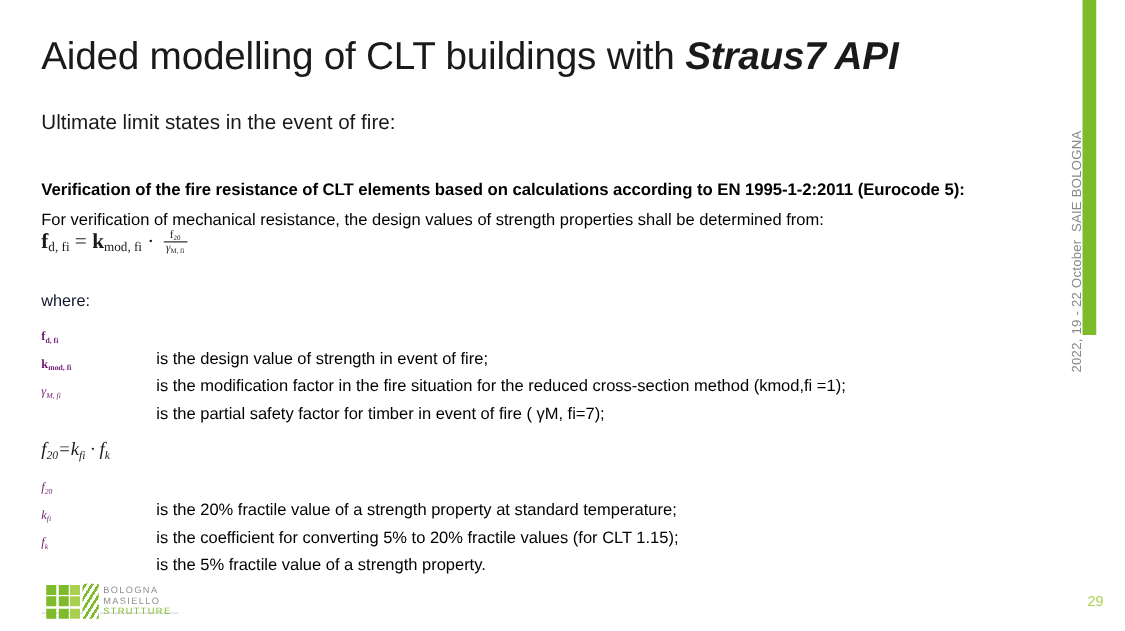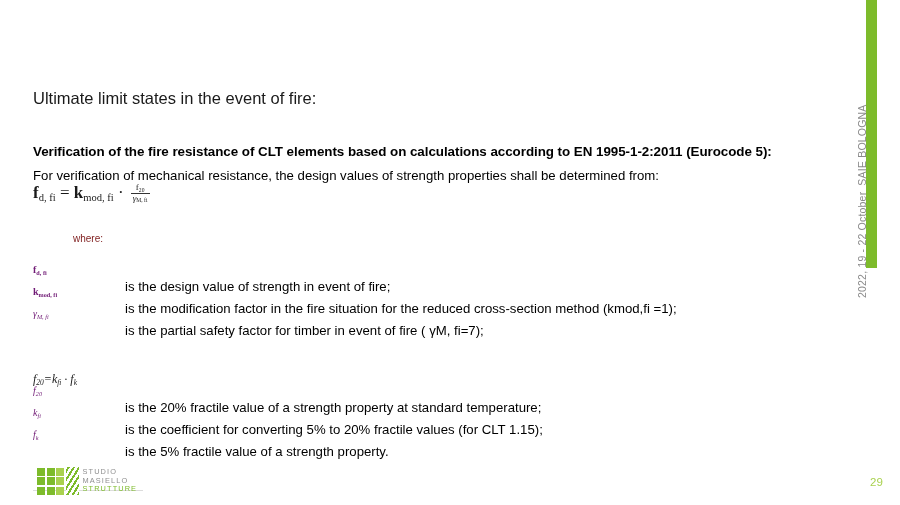--- a/index.html
+++ b/index.html
@@ -116,31 +116,29 @@
     position: relative;
     top: -1px;
   }
   .eq1 .frac .num { display: block; padding: 0 2px; }
   .eq1 .frac .den { display: block; padding: 0 2px; border-top: 1px solid #333; }
 
   .where {
     position: absolute;
     left: 33px;
     top: 233px;
-    font-size: 10px;
-    color: #7f1d1d;
-    margin-left: 40px;
+    font-size: 13px;
+    color: #0f172a;
   }
 
   .eq2 {
     left: 33px;
     top: 352px;
-    font-size: 12px;
+    font-size: 15px;
     font-style: italic;
-    margin-top: 20px;
   }
 
   
   .defs { position: absolute; left: 33px; }
   .defs-a { top: 264px; }
   .defs-b { top: 385px; }
   .def-row {
     position: relative;
     height: 22px;
     font-size: 13.2px;
@@ -228,20 +226,23 @@
 <body>
 
 <div id="slide">
 
   <div class="accent-bar"></div>
 
   <div class="side-text">
     <span class="seg-date">2022, 19 - 22 October</span><span>SAIE BOLOGNA</span>
   </div>
 
+  <div class="title">
+    <span>Aided modelling of CLT buildings with </span><span class="emph">Straus7 API</span>
+  </div>
 
   <div class="subtitle">Ultimate limit states in the event of fire:</div>
 
   <div class="body-heading">Verification of the fire resistance of CLT elements based on calculations according to EN 1995-1-2:2011 (Eurocode 5):</div>
 
   <div class="body-intro">For verification of mechanical resistance, the design values of strength properties shall be determined from:</div>
 
   <div class="eq eq1">
     <span class="v">f</span><sub>d, fi</sub>
     <span>=</span>
@@ -308,21 +309,21 @@
       <i class="lt"></i>
       <i></i>
       <i></i>
       <i class="lt"></i>
       <i></i>
       <i></i>
       <i class="lt"></i>
     </span>
     <span class="logo-hatch"></span>
     <span class="logo-words">
-      <div>STUDIO</div>
+      <div>BOLOGNA</div>
       <div>MASIELLO</div>
       <div class="green">STRUTTURE</div>
     </span>
   </div>
 
   <div class="page-num">29</div>
 
 </div>
 
 </body></html>

